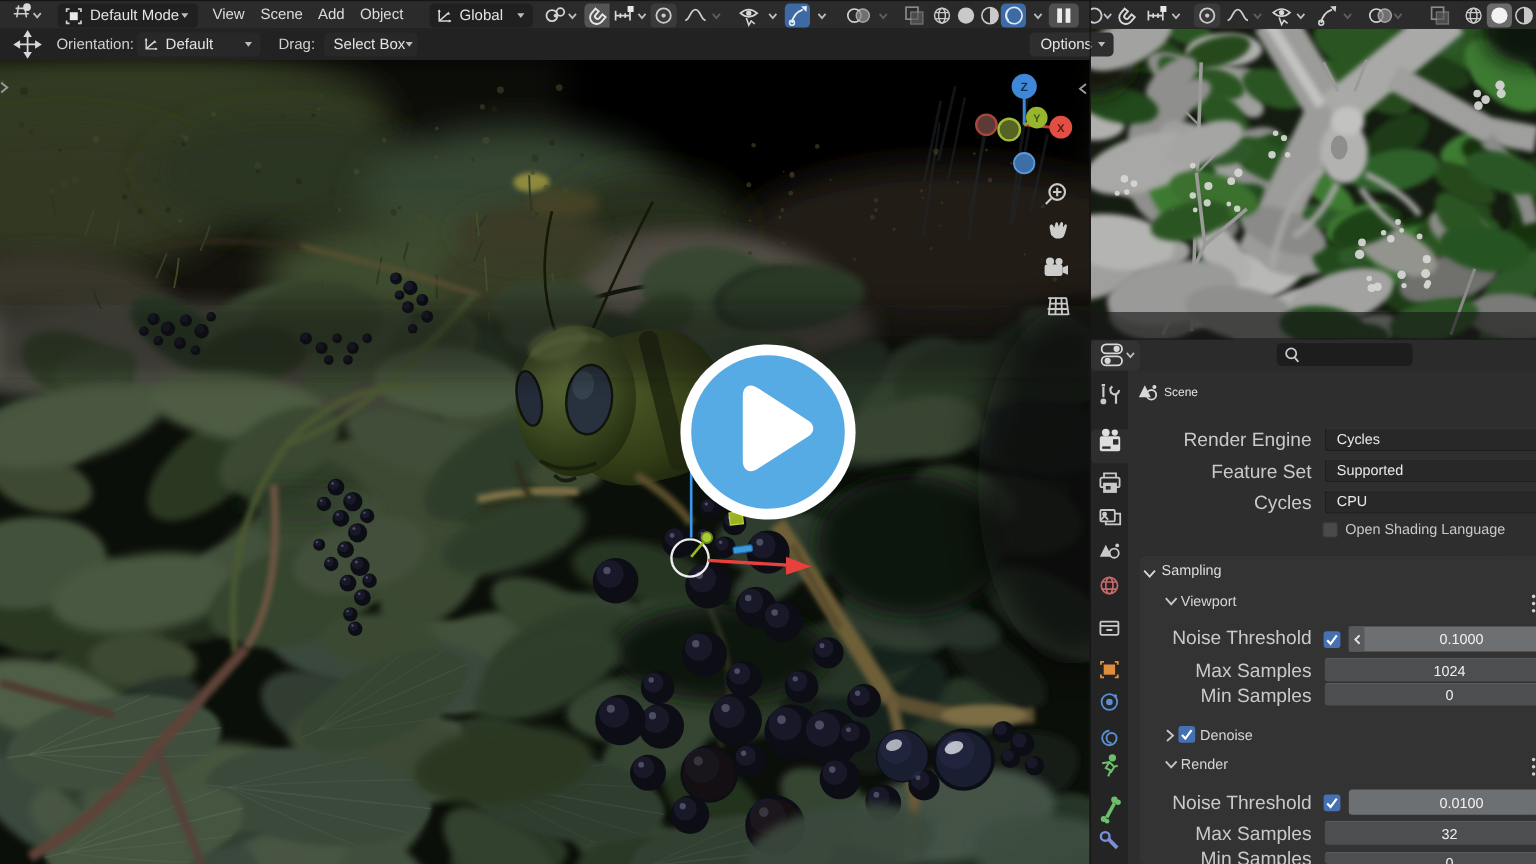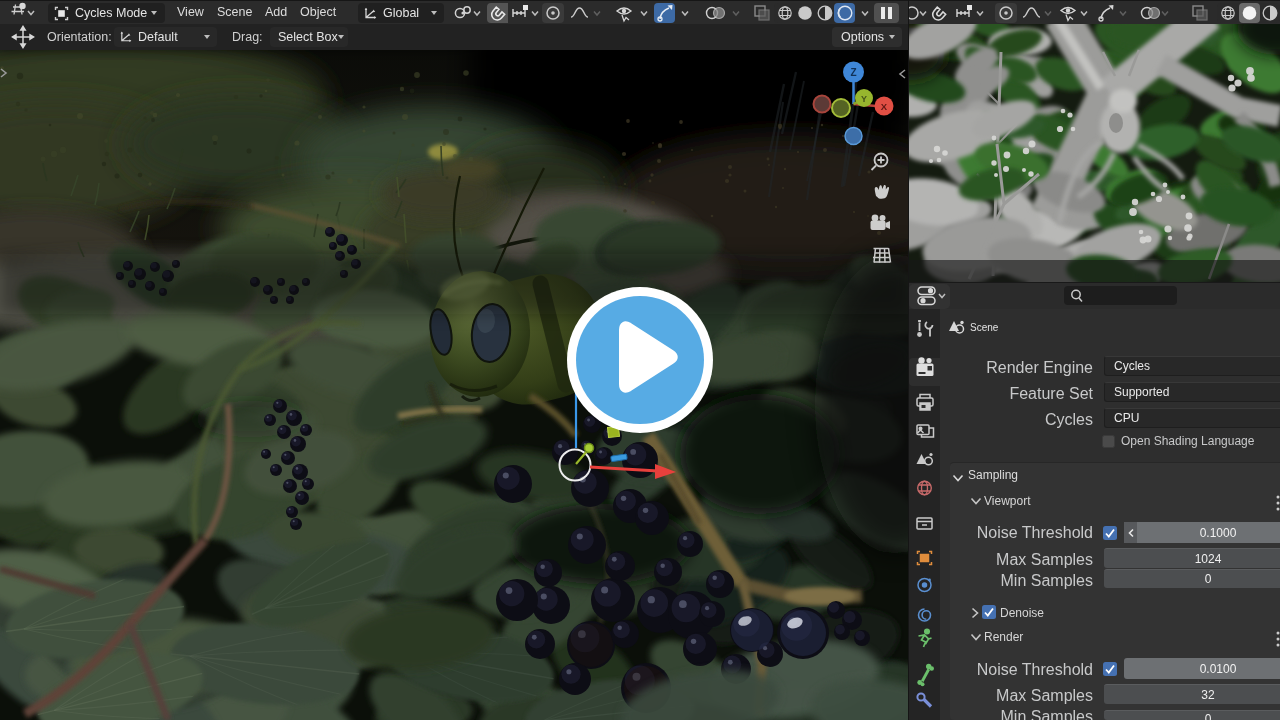--- a/index.html
+++ b/index.html
@@ -909,21 +909,21 @@
       </g>
       <circle cx="16.5" cy="5" r="3.2" fill="#d8d8d8"></circle>
       <path d="M 22 10 l 3 3.5 l 3 -3.5" stroke="#bdbdbd" stroke-width="1.5" fill="none"></path>
     </svg>
 
     <div class="wgt" style="left:48px;width:117px;padding:0 8px 0 6px">
       <svg width="15" height="15" viewBox="0 0 15 15" style="margin-right:6px">
         <path d="M 1.5 4 V 1.5 H 4 M 11 1.5 H 13.5 V 4 M 13.5 11 V 13.5 H 11 M 4 13.5 H 1.5 V 11" stroke="#cfcfcf" stroke-width="1.4" fill="none"></path>
         <rect x="4.2" y="4.2" width="6.6" height="6.6" fill="#e8e8e8"></rect>
       </svg>
-      <span style="flex:1">Cycles Mode</span>
+      <span style="flex:1">Default Mode</span>
       <span class="caret"></span>
     </div>
     <span class="menu abs" style="left:177px;top:4px">View</span>
     <span class="menu abs" style="left:217px;top:4px">Scene</span>
     <span class="menu abs" style="left:265px;top:4px">Add</span>
     <span class="menu abs" style="left:300px;top:4px">Object</span>
 
     <div class="wgt" style="left:358px;width:86px;padding:0 7px 0 5px">
       <svg width="15" height="15" viewBox="0 0 15 15" style="margin-right:5px">
         <path d="M 3 2.5 V 11.5 H 12.5 M 3 11.5 L 10.5 5" stroke="#d5d5d5" stroke-width="1.3" fill="none"></path>
@@ -1022,21 +1022,21 @@
         <path d="M 1.7 4 L 3 1.7 L 4.3 4 Z M 10.6 3.6 L 12.2 6 L 9.5 6.2 Z M 11 10.2 L 13.3 11.5 L 11 12.8 Z" fill="#d5d5d5"></path>
       </svg>
       <span style="flex:1">Default</span>
       <span class="caret"></span>
     </div>
     <span class="lbl abs" style="left:232px;top:6px;font-size:12.5px;color:#d0d0d0">Drag:</span>
     <div class="wgt" style="left:270px;top:3px;width:78px;background:#282828;padding:0 7px 0 8px">
       <span style="flex:1">Select Box</span>
       <span class="caret"></span>
     </div>
-    <div class="wgt" style="left:832px;top:3px;width:70px;background:#2e2e2e;padding:0 7px 0 9px">
+    <div class="wgt" style="left:858px;top:3px;width:70px;background:#2e2e2e;padding:0 7px 0 9px">
       <span style="flex:1">Options</span>
       <span class="caret"></span>
     </div>
   </div>
 
   <div class="abs" style="left:909px;top:0;width:371px;height:24px;background:#2b2b2b;border-top:1px solid #161616">
     <svg width="371" height="24" viewBox="0 0 371 24">
 
       <circle cx="3" cy="12" r="6" fill="none" stroke="#cccccc" stroke-width="1.5"></circle>
       <path d="M 11 10.5 l 3 3.5 l 3 -3.5" stroke="#bdbdbd" stroke-width="1.5" fill="none"></path>

